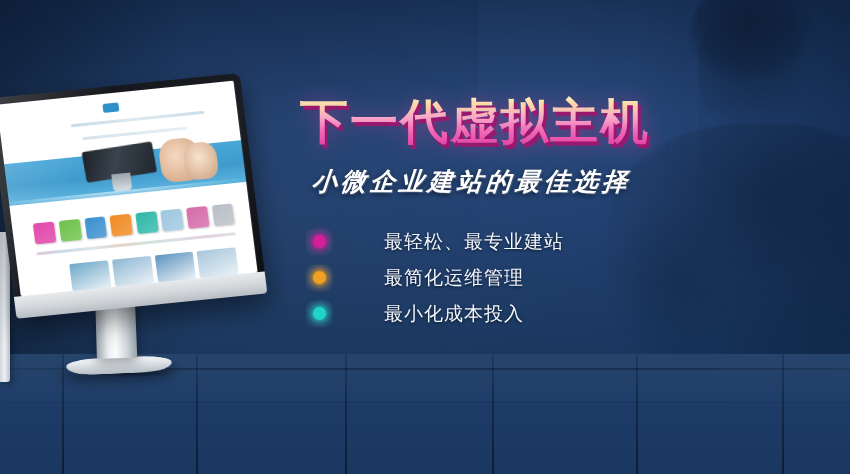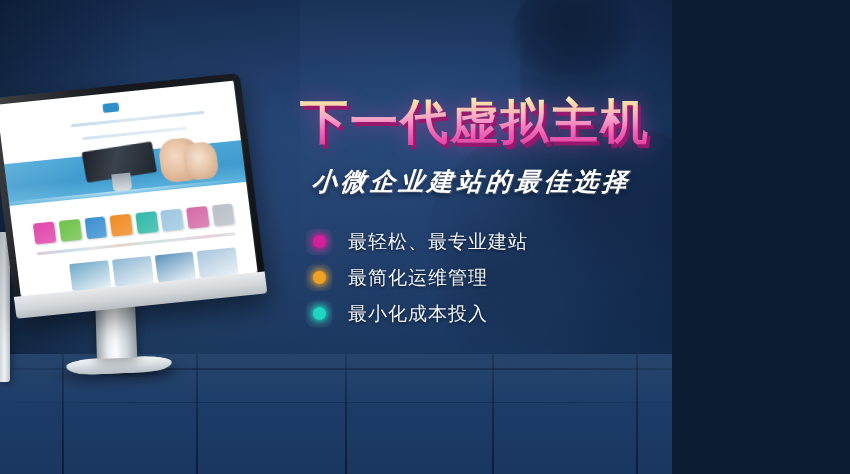--- a/index.html
+++ b/index.html
@@ -2,21 +2,21 @@
 <html><head>
 <meta charset="utf-8">
 <style>
   html,body{margin:0;padding:0;background:#0d1c33;}
   body{
     font-family:"Liberation Sans","DejaVu Sans",sans-serif;
     -webkit-font-smoothing:antialiased;
   }
   #stage{
     position:relative;
-    width:672px;height:474px;
+    width:850px;height:474px;
     overflow:hidden;
     background:#8b5cf6;
   }
 
   
   .bg-base{
     position:absolute;inset:0;
     background:
       radial-gradient(120% 95% at 66% 18%, #24467a 0%, #1d3c6c 32%, #17355e 58%, #143052 100%);
   }
@@ -263,20 +263,21 @@
   .dot{
     width:13px;height:13px;border-radius:50%;
     box-shadow:0 0 7px 2px currentColor;
   }
   .bullet-text{
     color:#f4f7fb;
     font-size:19px;
     letter-spacing:1px;
     font-family:Liberation Mono, monospace;
     text-shadow:0 1px 3px rgba(3,12,28,.8);
+    margin-left:36px;
   }
 </style>
 </head>
 <body>
 
 <div id="stage">
 
   <div class="bg-base"></div>
   <div class="wallpanel"></div>
   <div class="wallpanel2"></div>

